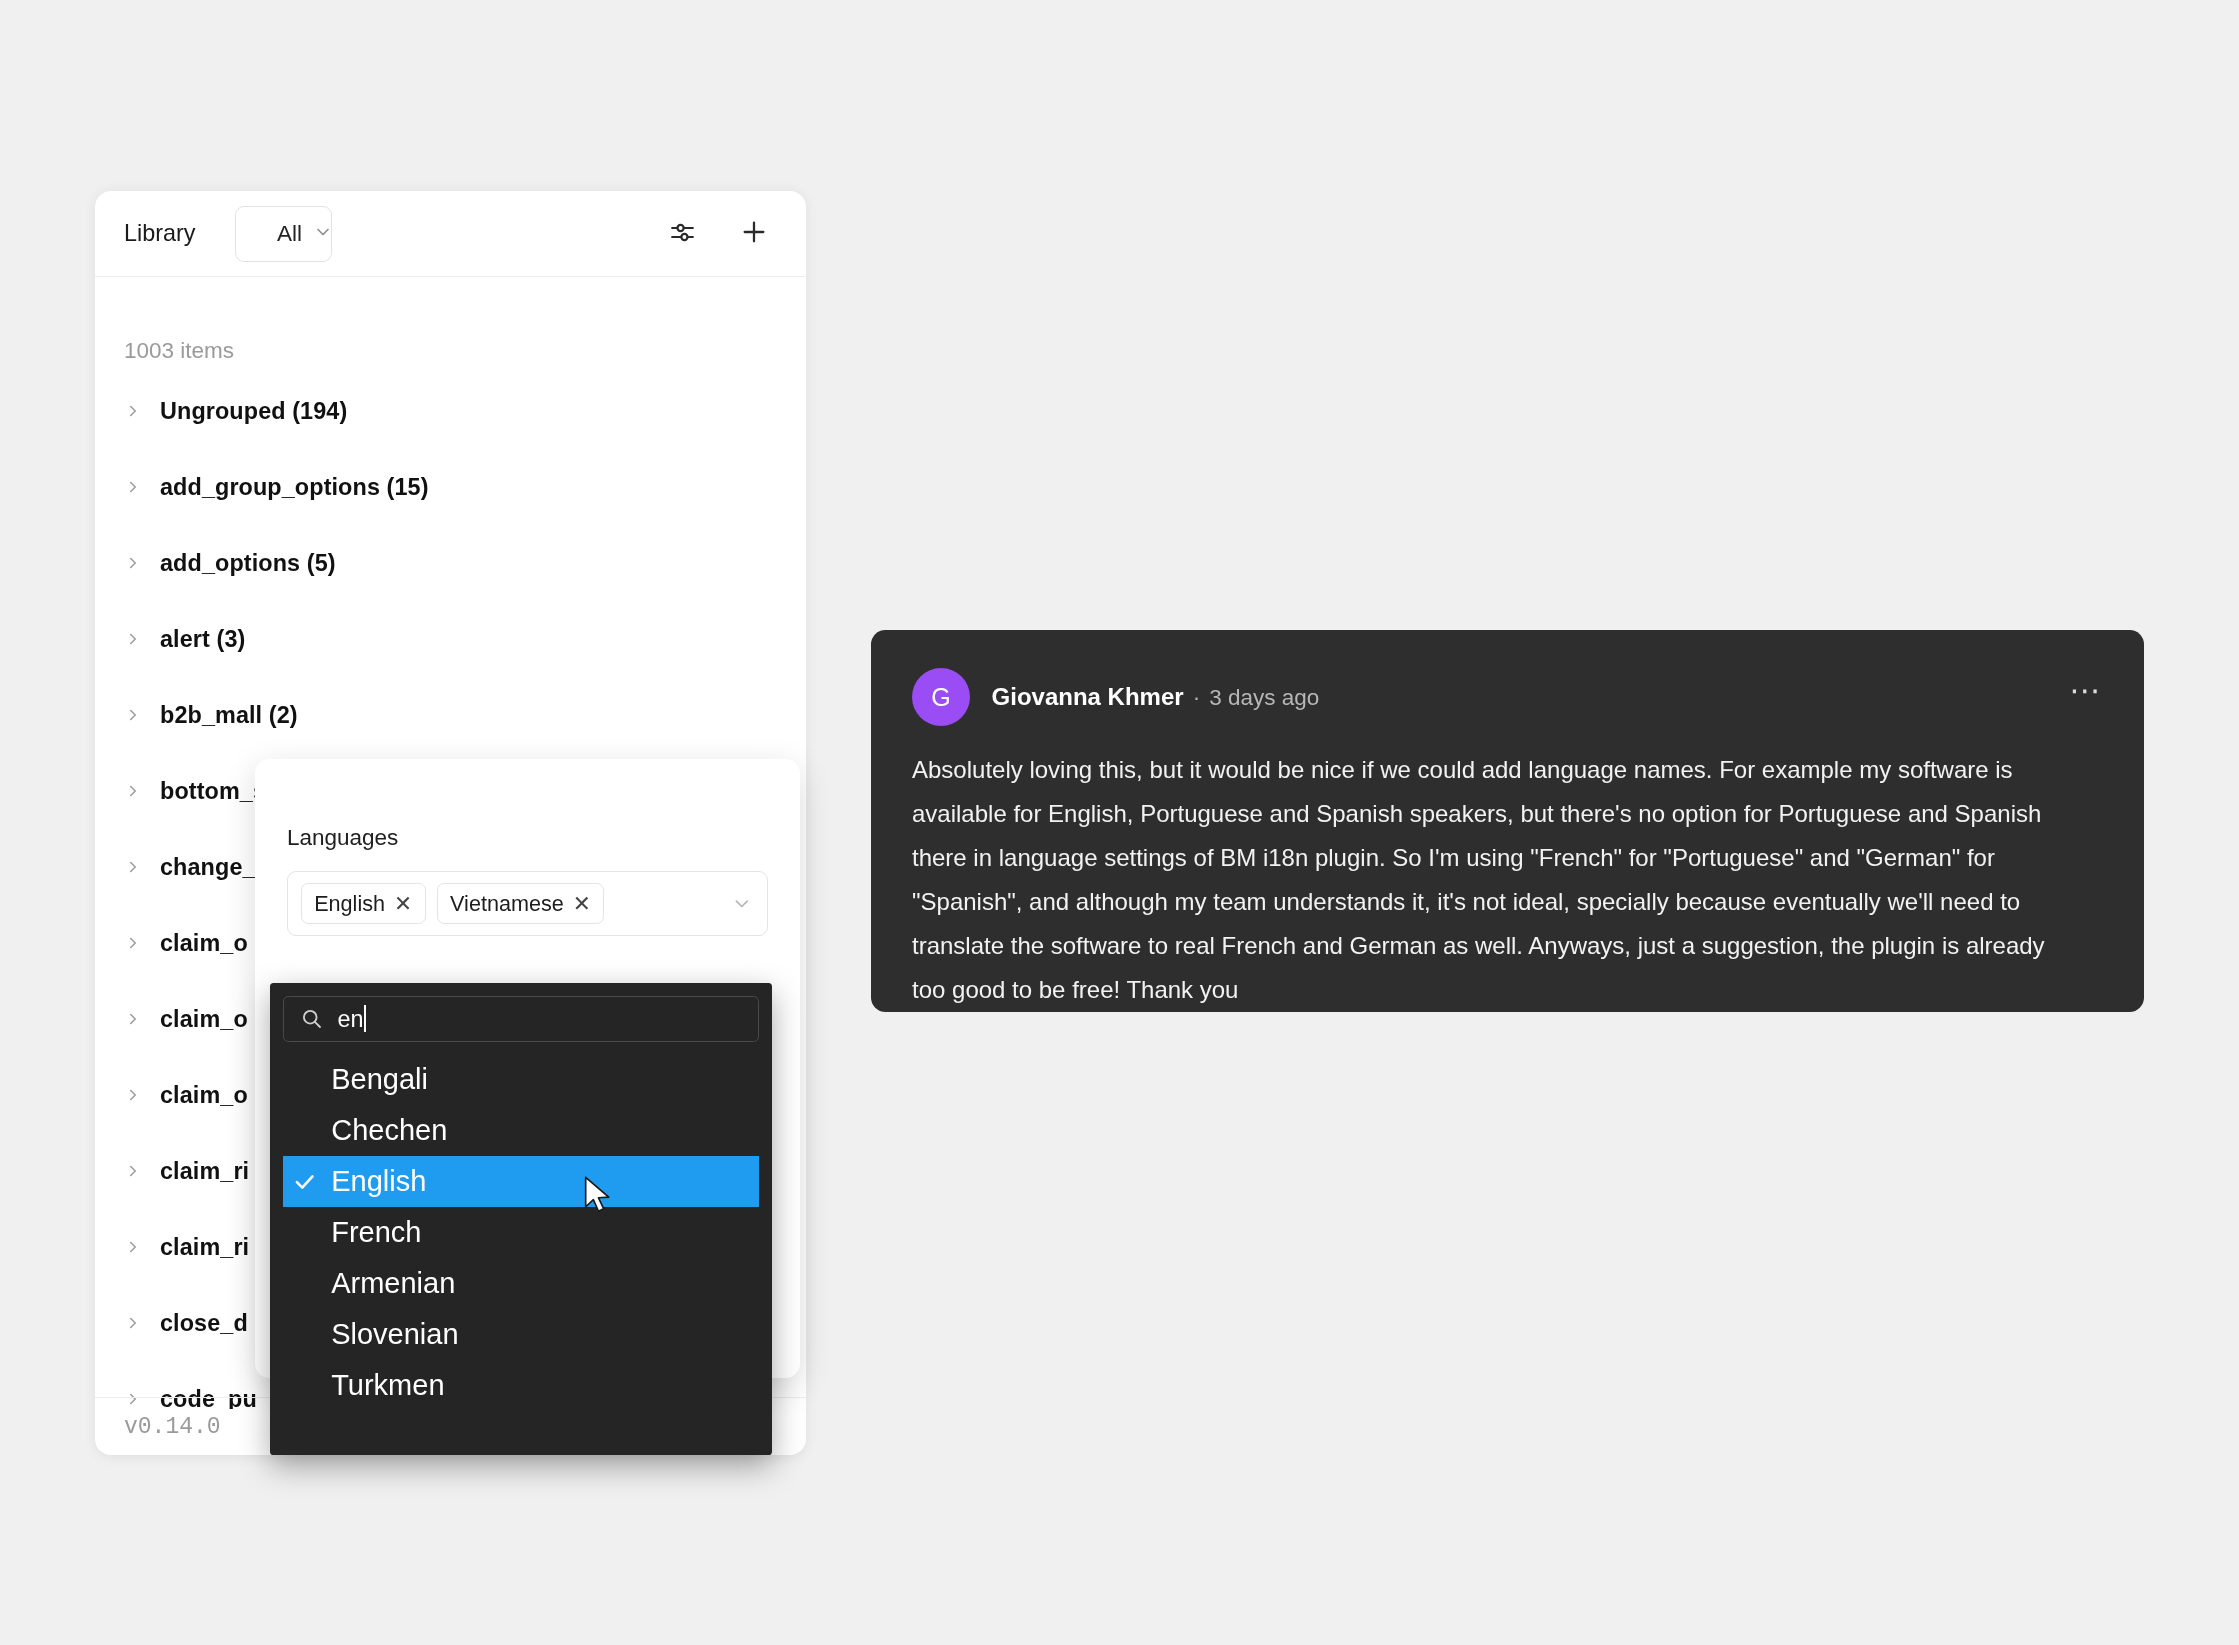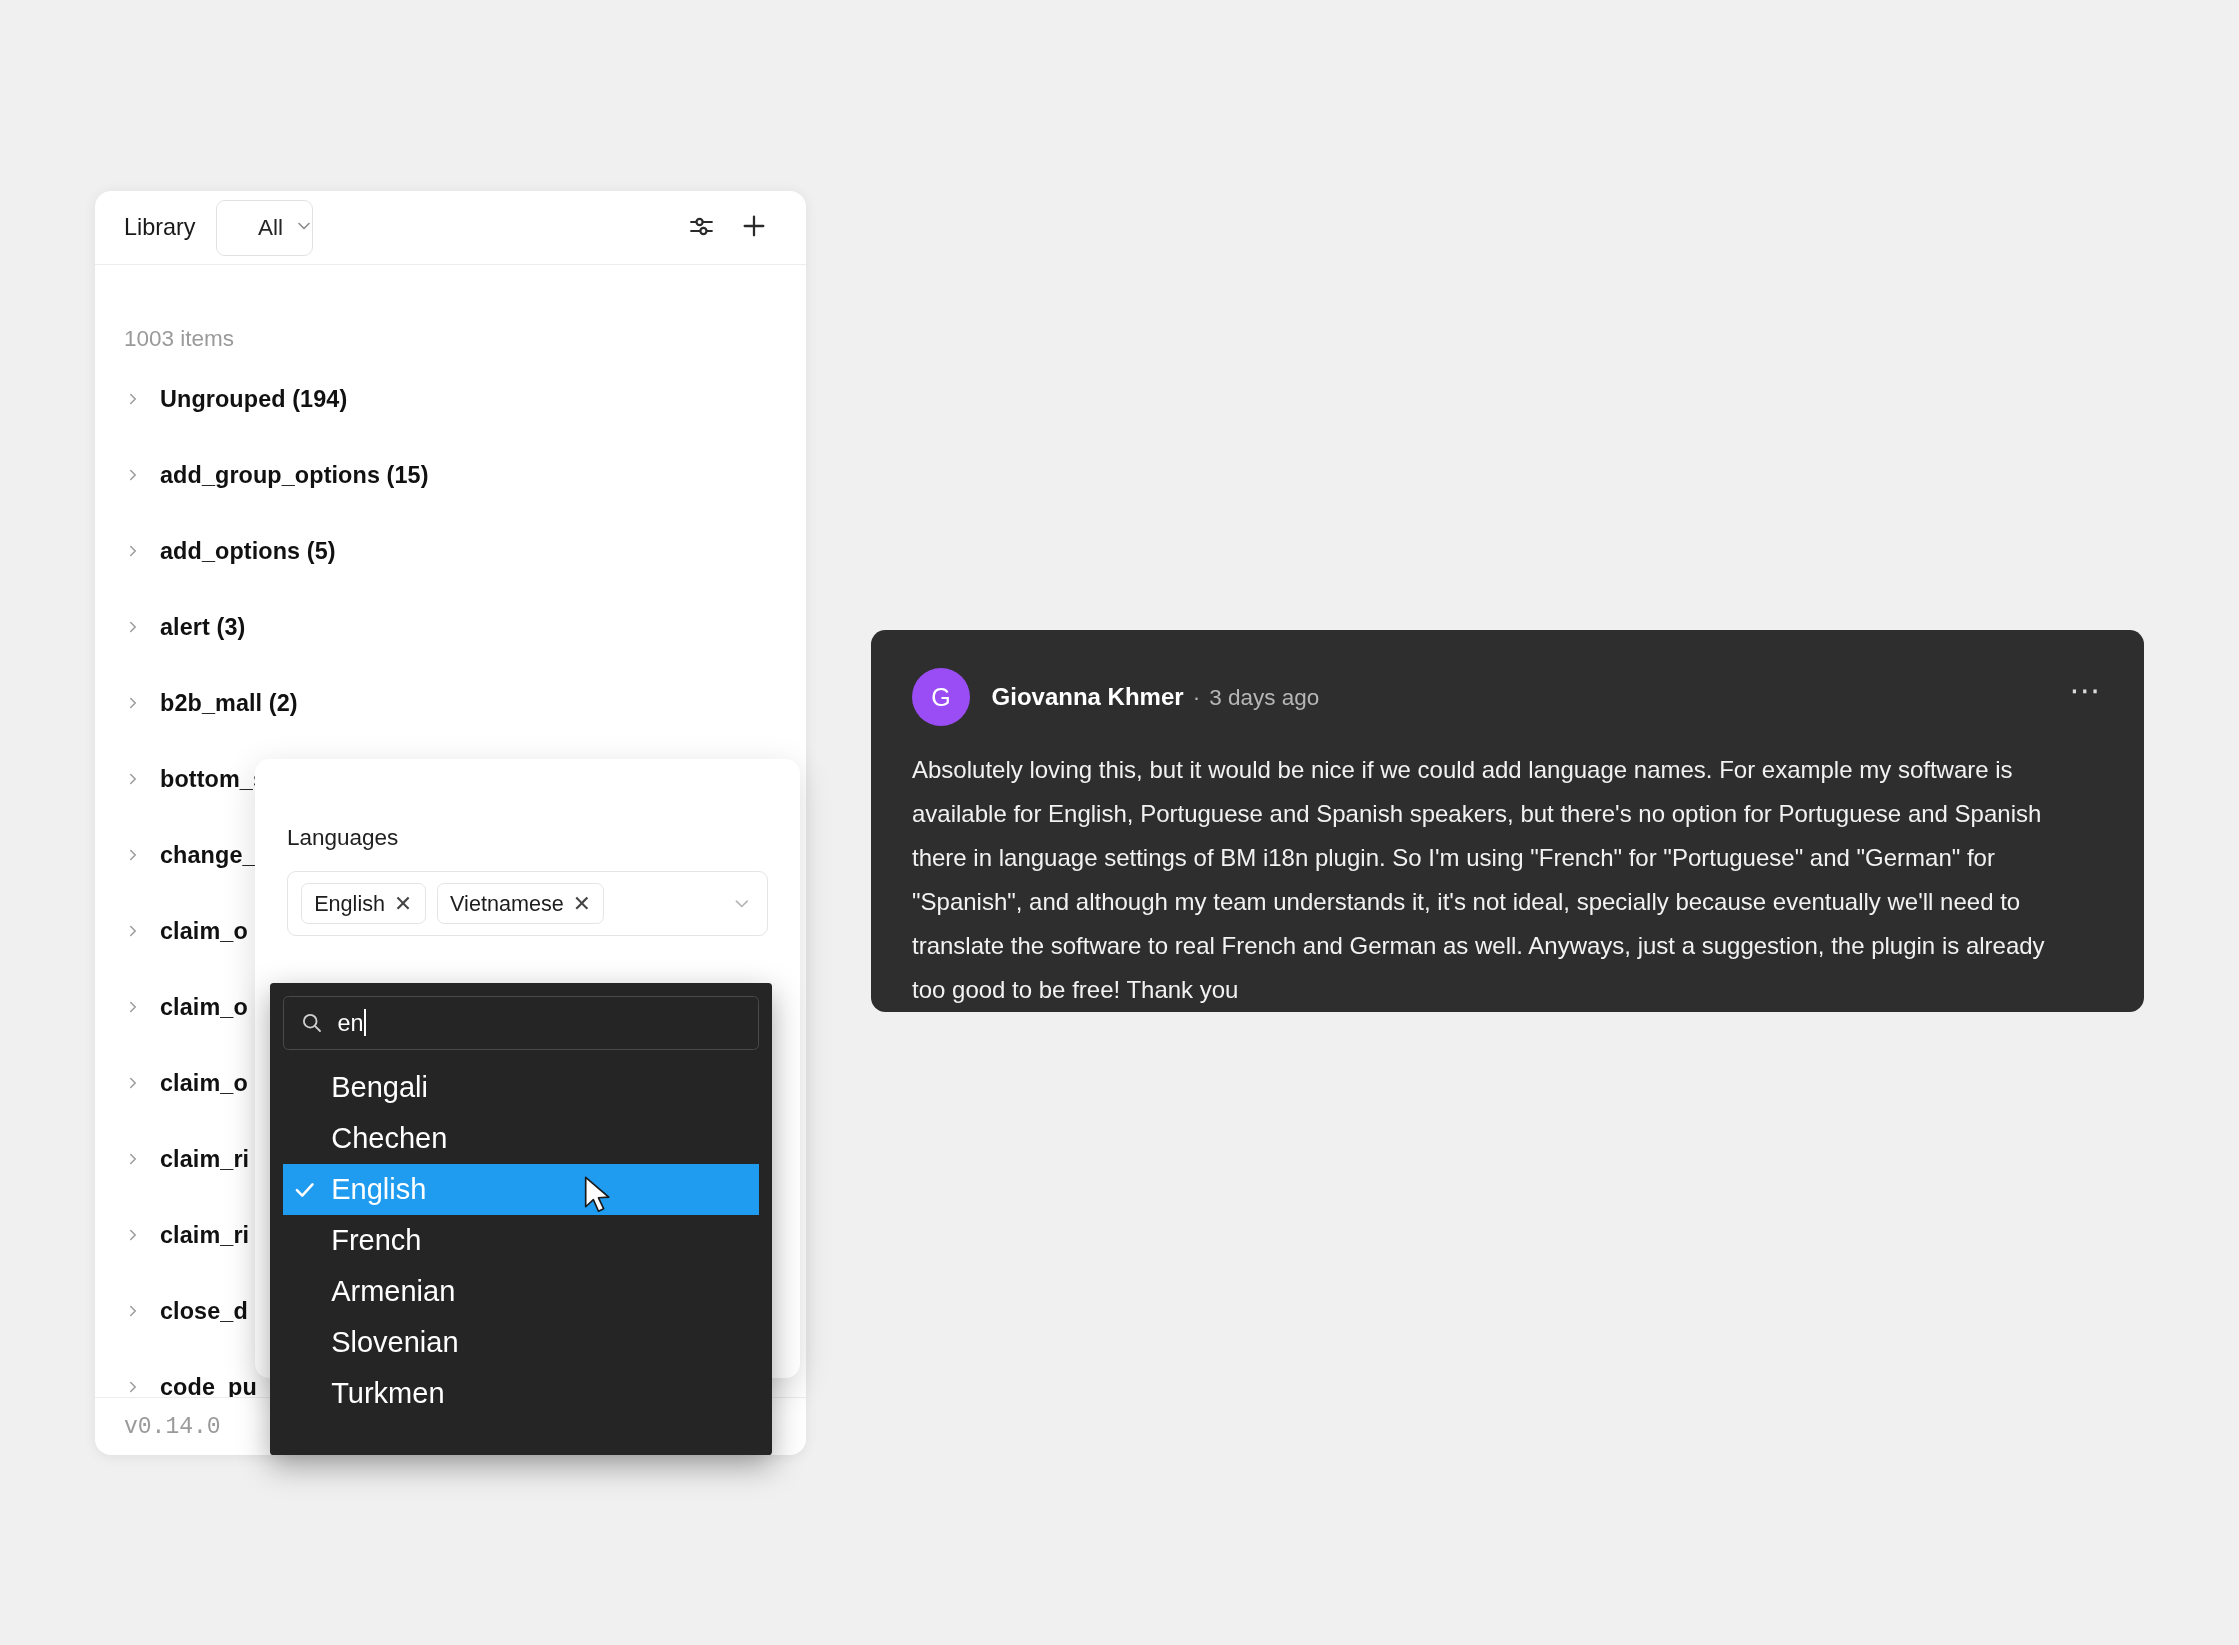--- a/index.html
+++ b/index.html
@@ -26,25 +26,26 @@
     top: 191px;
     width: 711px;
     height: 1264px;
     background: #ffffff;
     border-radius: 16px;
     box-shadow: 0 1.8px 12.6px rgba(0,0,0,0.07);
     overflow: hidden;
   }
 
   .library-header {
-    height: 74px;
+    height: 86px;
     display: flex;
     align-items: center;
     padding: 0 31px 0 29px;
     border-bottom: 0.9px solid #ededed;
+    gap: 19px;
   }
 
   .library-title {
     font-size: 23.4px;
     color: #1a1a1a;
     white-space: nowrap;
   }
 
   .filter-select {
     margin-left: 20px;
@@ -189,21 +190,21 @@
     width: 502px;
     height: 472px;
     background: #252525;
     border-radius: 3.6px;
     box-shadow: 0 10.8px 31px rgba(0,0,0,0.34);
     overflow: hidden;
     padding: 12.6px 12.6px 0 12.6px;
   }
 
   .lang-search {
-    height: 54px;
+    height: 46px;
     border: 0.9px solid #4a4a4a;
     border-radius: 5.4px;
     display: flex;
     align-items: center;
     gap: 14.4px;
     padding: 0 16px;
     background: #252525;
   }
   .lang-search-icon { color: #cfcfcf; display: flex; flex: 0 0 auto; }
   .lang-search-text {

